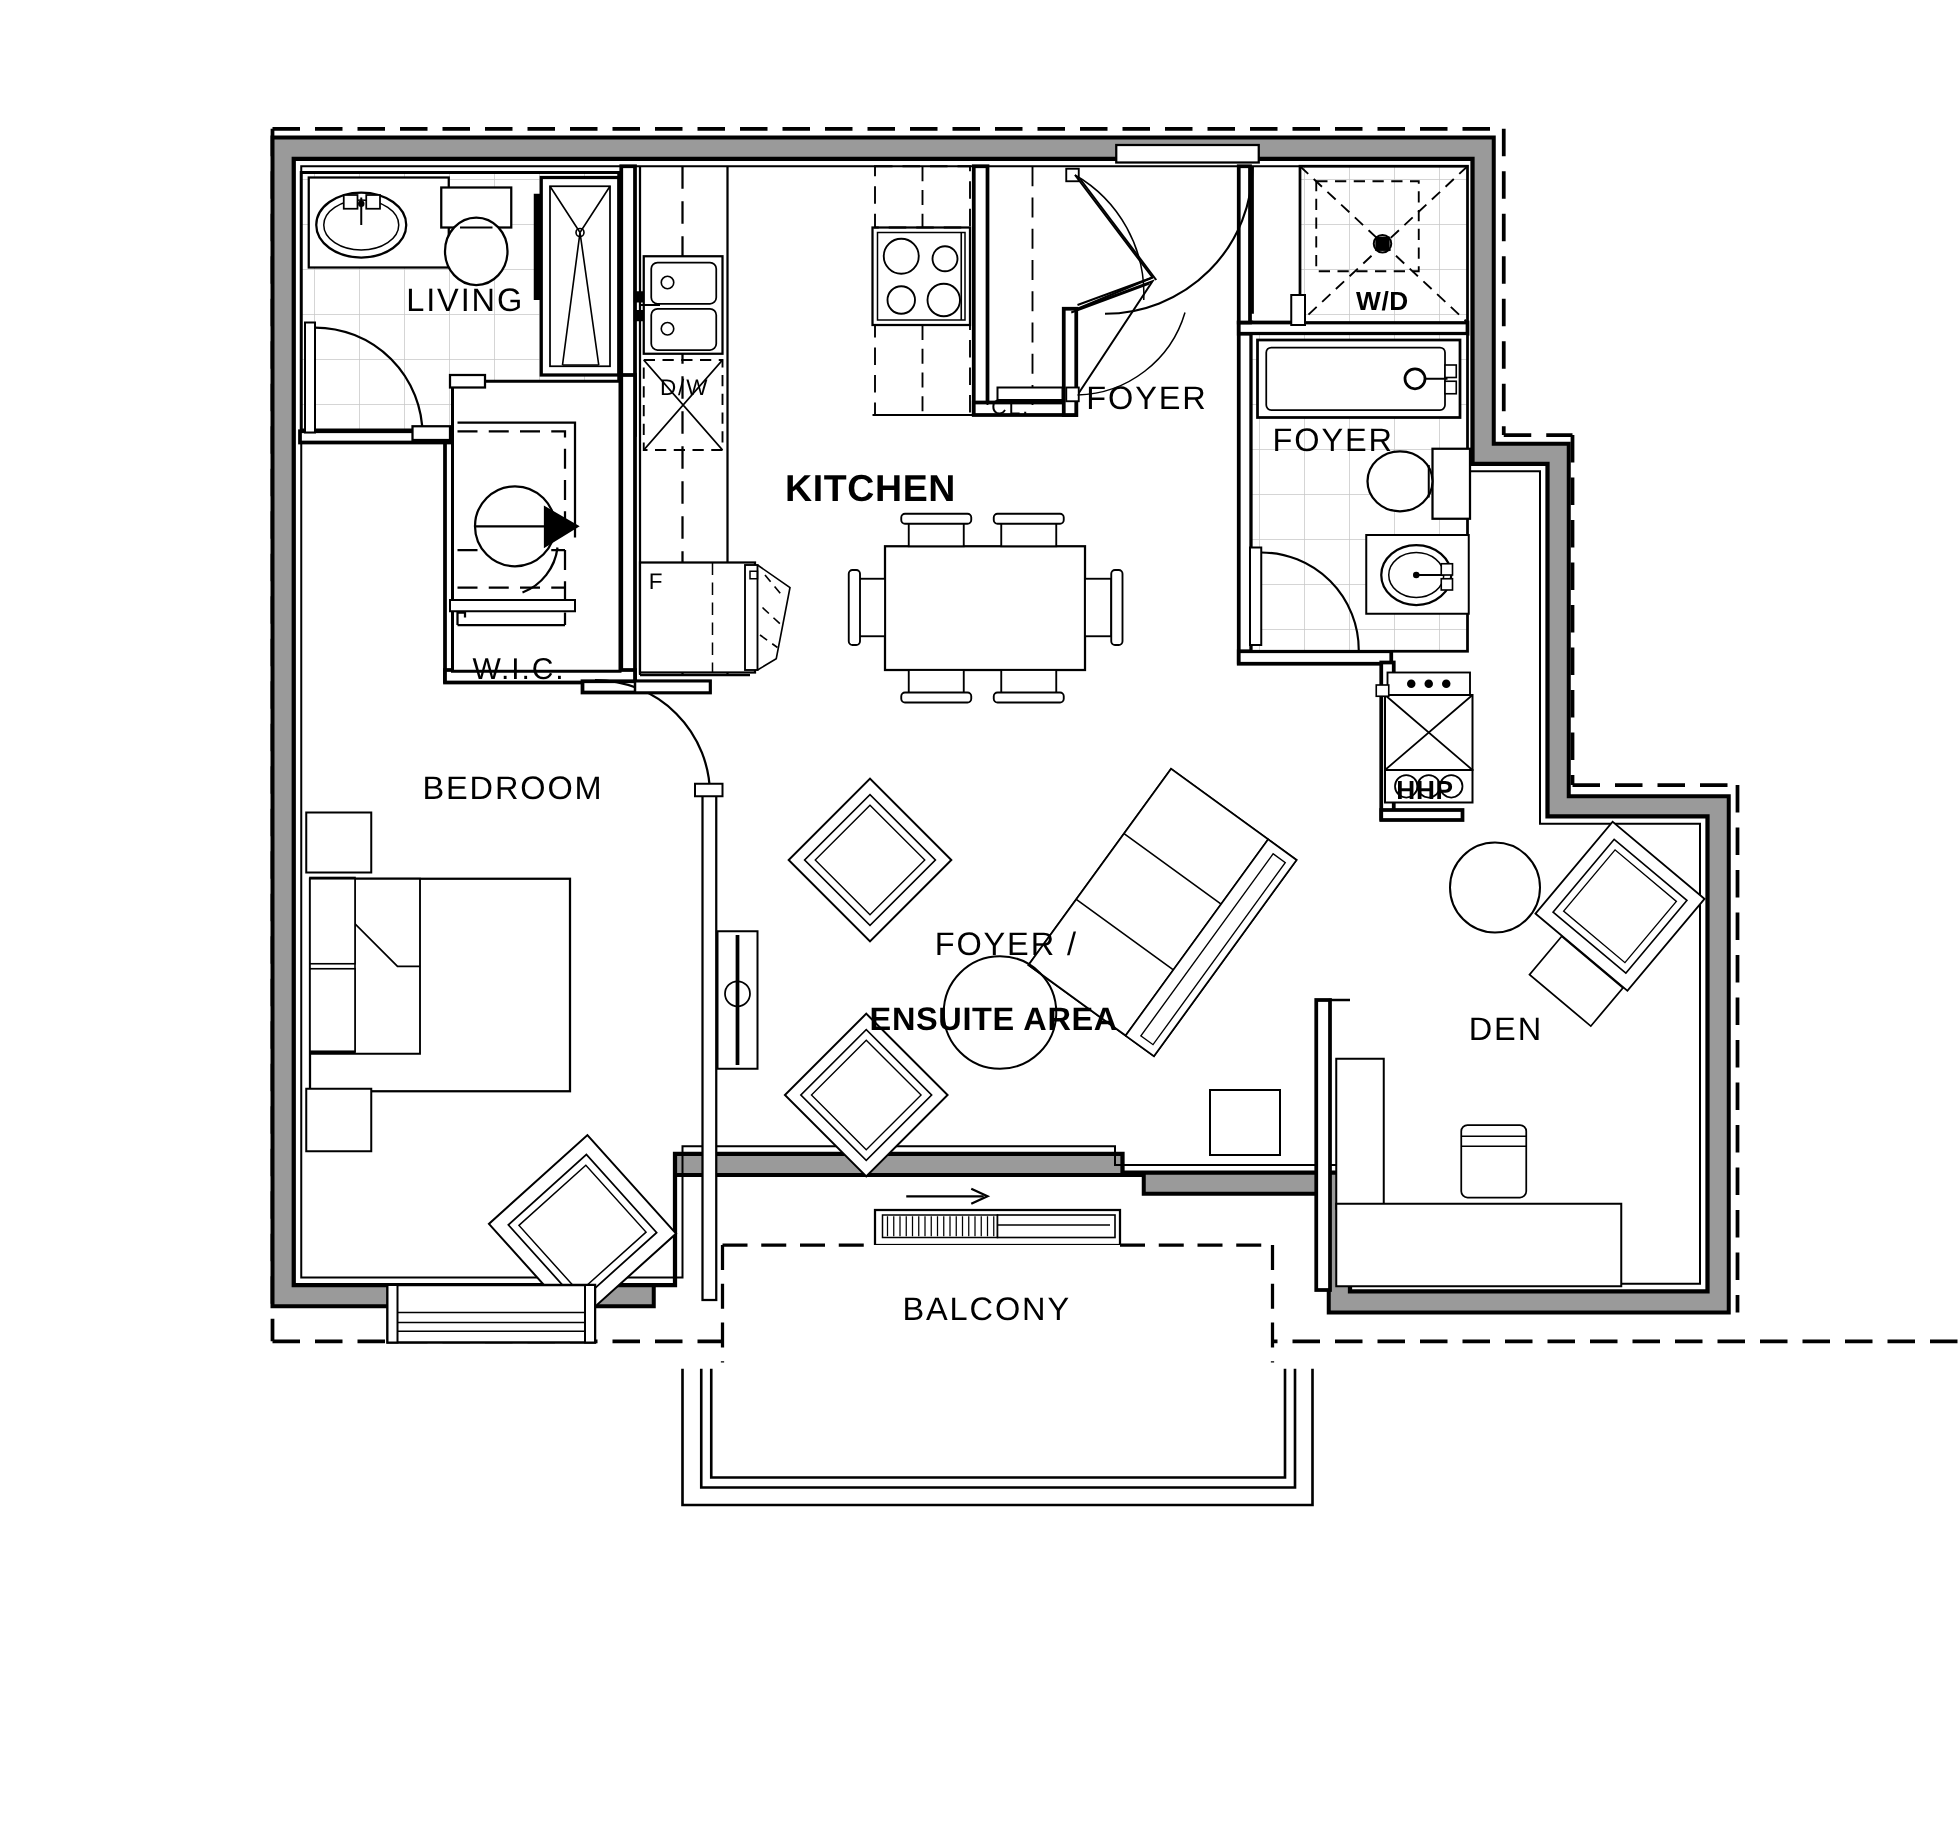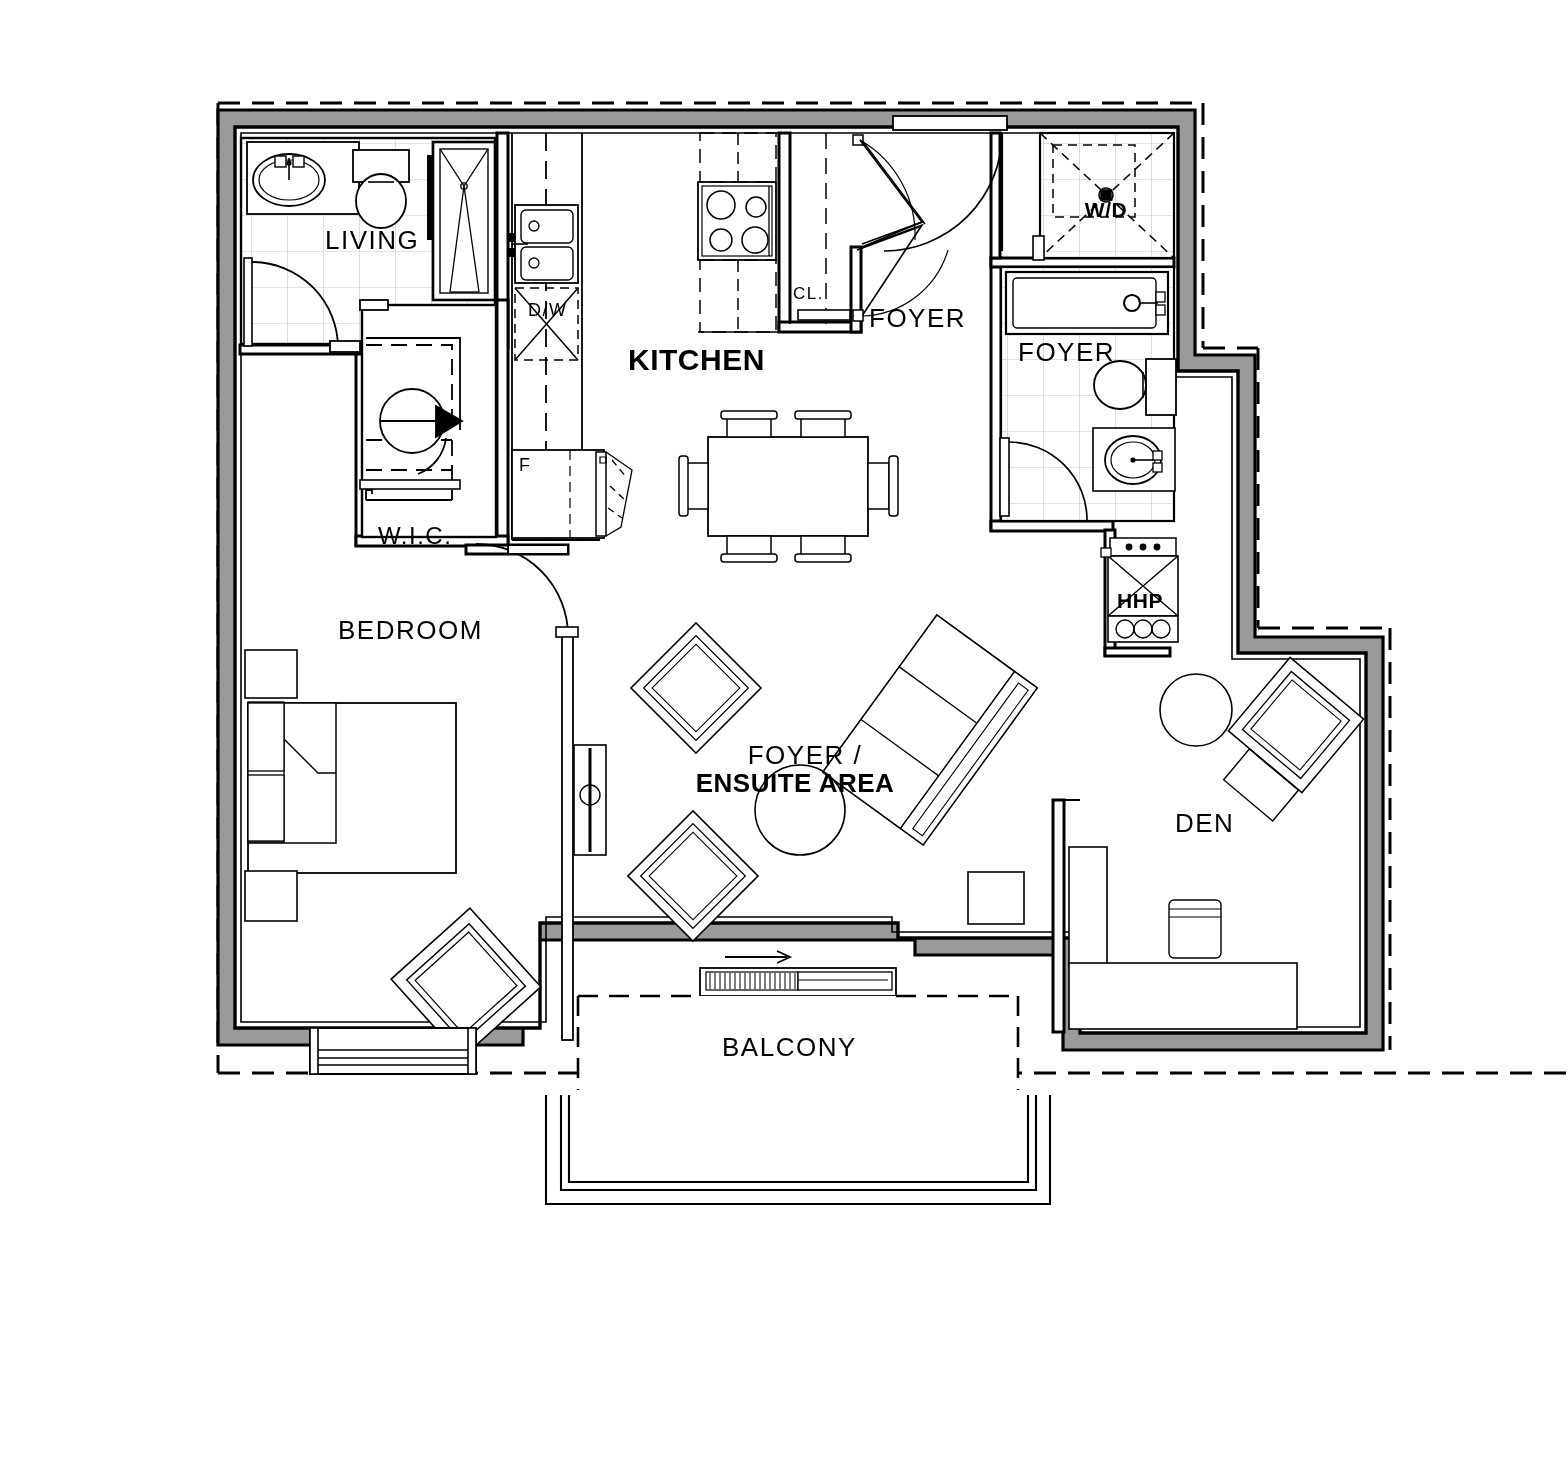--- a/index.html
+++ b/index.html
@@ -1,21 +1,21 @@
 <!DOCTYPE html>
 <html><head>
 <meta charset="utf-8">
 <style>
   html,body{margin:0;padding:0;background:#ffffff;}
   body{font-family:"Liberation Sans", sans-serif;}
   #plan-root{position:relative;width:1568px;height:1459px;background:#ffffff;overflow:hidden;}
   #plan-svg{position:absolute;left:0;top:0;width:1568px;height:1459px;}
   .rlabel{position:absolute;white-space:nowrap;color:#000;letter-spacing:1.5px;}
   .thin{font-weight:300;}
-  .bold{font-weight:700;letter-spacing:0.5px;}
+  .bold{font-weight:700;letter-spacing:0.5px;margin-top:32px;}
   .t30{font-size:30px;}
   .t26{font-size:26px;}
   .t24{font-size:24px;margin-top:24px;}
   .t21{font-size:21px;}
   .t18{font-size:18px;}
   .t17{font-size:17px;}
   .ctr{transform:translateX(-50%);}
 </style>
 </head>
 <body>
@@ -464,19 +464,19 @@
 <div class="rlabel bold t26 ctr" style="left:795px;top:768px;">ENSUITE AREA</div>
 
 <div class="rlabel thin t26" style="left:1175px;top:808px;">DEN</div>
 
 <div class="rlabel thin t26" style="left:722px;top:1032px;">BALCONY</div>
 
 <div class="rlabel bold t21 ctr" style="left:1106px;top:198px;">W/D</div>
 
 <div class="rlabel thin t18" style="left:528px;top:300px;">D/W</div>
 
-<div class="rlabel thin t17" style="left:793px;top:284px;">CL.</div>
+<div class="rlabel thin t17" style="left:793px;top:316px;">CL.</div>
 
 <div class="rlabel thin t18" style="left:519px;top:455px;">F</div>
 
 <div class="rlabel bold t21 ctr" style="left:1140px;top:589px;">HHP</div>
 
 </div>
 
 </body></html>

